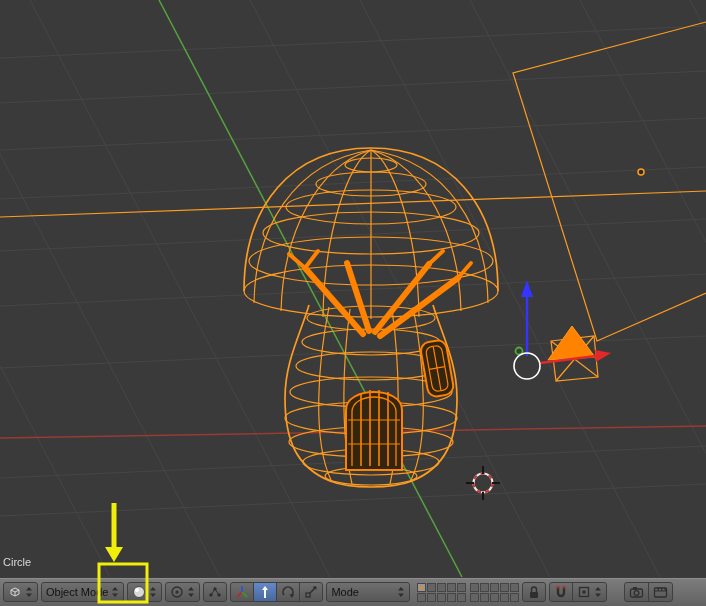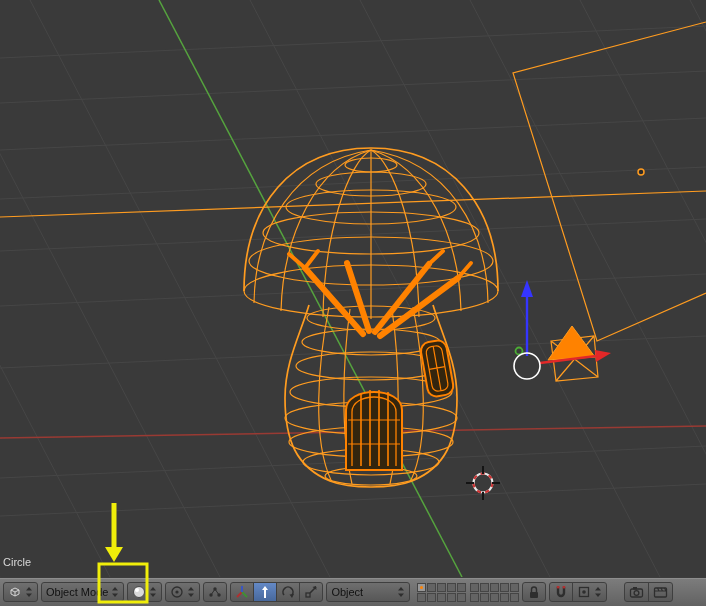--- a/index.html
+++ b/index.html
@@ -249,21 +249,21 @@
       <div class="btn">
         <svg width="14" height="14">
           <rect x="2" y="8" width="4" height="4" stroke="#2e2e2e" fill="none" stroke-width="1.3"></rect>
           <line x1="6" y1="8" x2="12" y2="2" stroke="#2e2e2e" stroke-width="1.6"></line>
           <polygon points="12,1 12.5,5 8.5,2" fill="#2e2e2e"></polygon>
         </svg>
       </div>
     </div>
 
     <div class="btn dd orient-dd">
-      <span class="lbl">Object</span>
+      <span class="lbl">Mode</span>
       <svg width="8" height="12">
           <path d="M4,1 L7,4.5 H1 Z M4,11 L1,7.5 H7 Z" fill="#2e2e2e"></path>
         </svg>
     </div>
 
     <div class="layers">
       <div class="layer-group">
           <div class="layer-cell active"></div>
           <div class="layer-cell"></div>
           <div class="layer-cell"></div>

